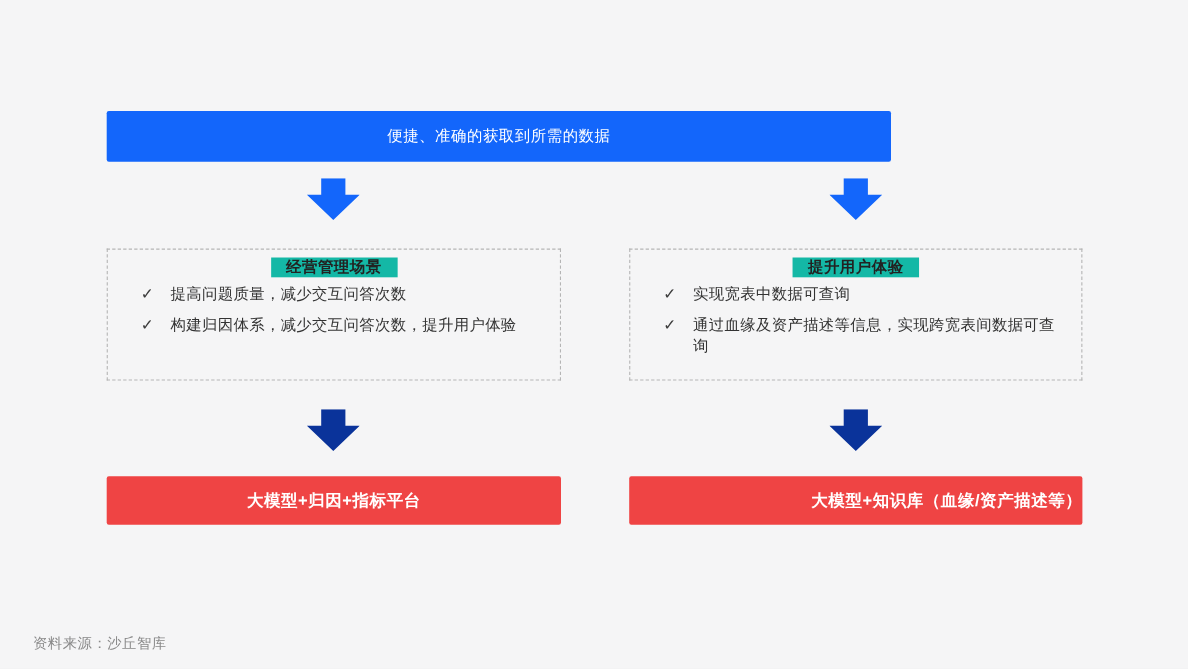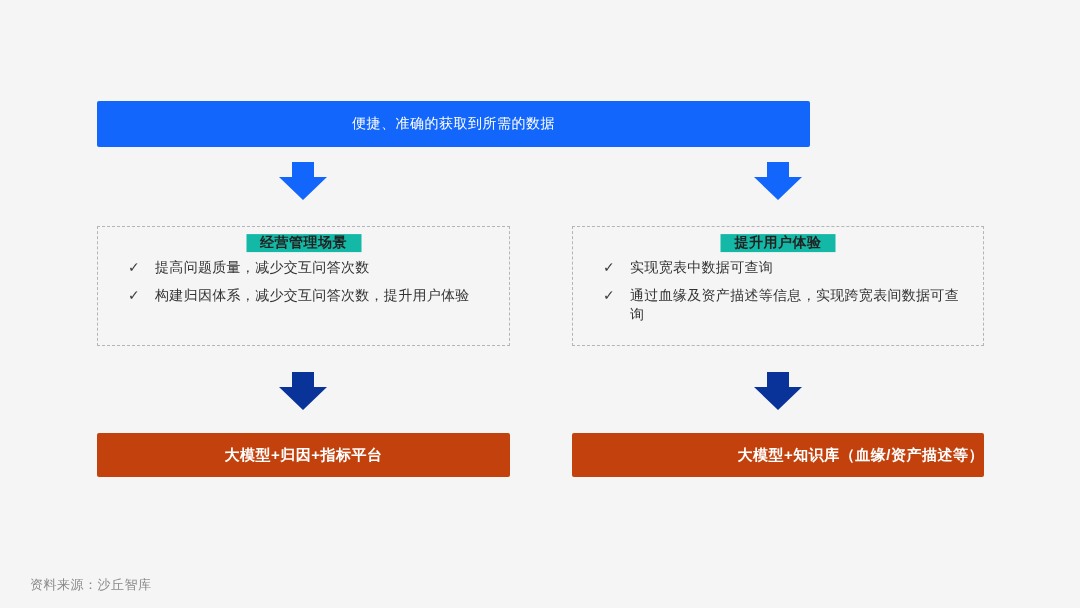--- a/index.html
+++ b/index.html
@@ -76,21 +76,21 @@
     letter-spacing:.3px;
   }
   .check{
     flex:0 0 auto;
     margin-right:15px;
     color:#3c3c3c;font-size:14px;
   }
   
   .result-bar{
     position:absolute;top:433px;height:44px;
-    background:#c2410c;border-radius:2px;
+    background:#ef4444;border-radius:2px;
     display:flex;align-items:center;justify-content:center;
     color:#ffffff;font-size:15px;font-weight:700;
     letter-spacing:.5px;
   }
   .result-bar-left{left:97px;width:413px;}
   .result-bar-right{left:572px;width:412px;justify-content:flex-end;}
   
   .source{
     position:absolute;left:30px;top:576px;
     font-size:13px;color:#8a8a8a;letter-spacing:.5px;

